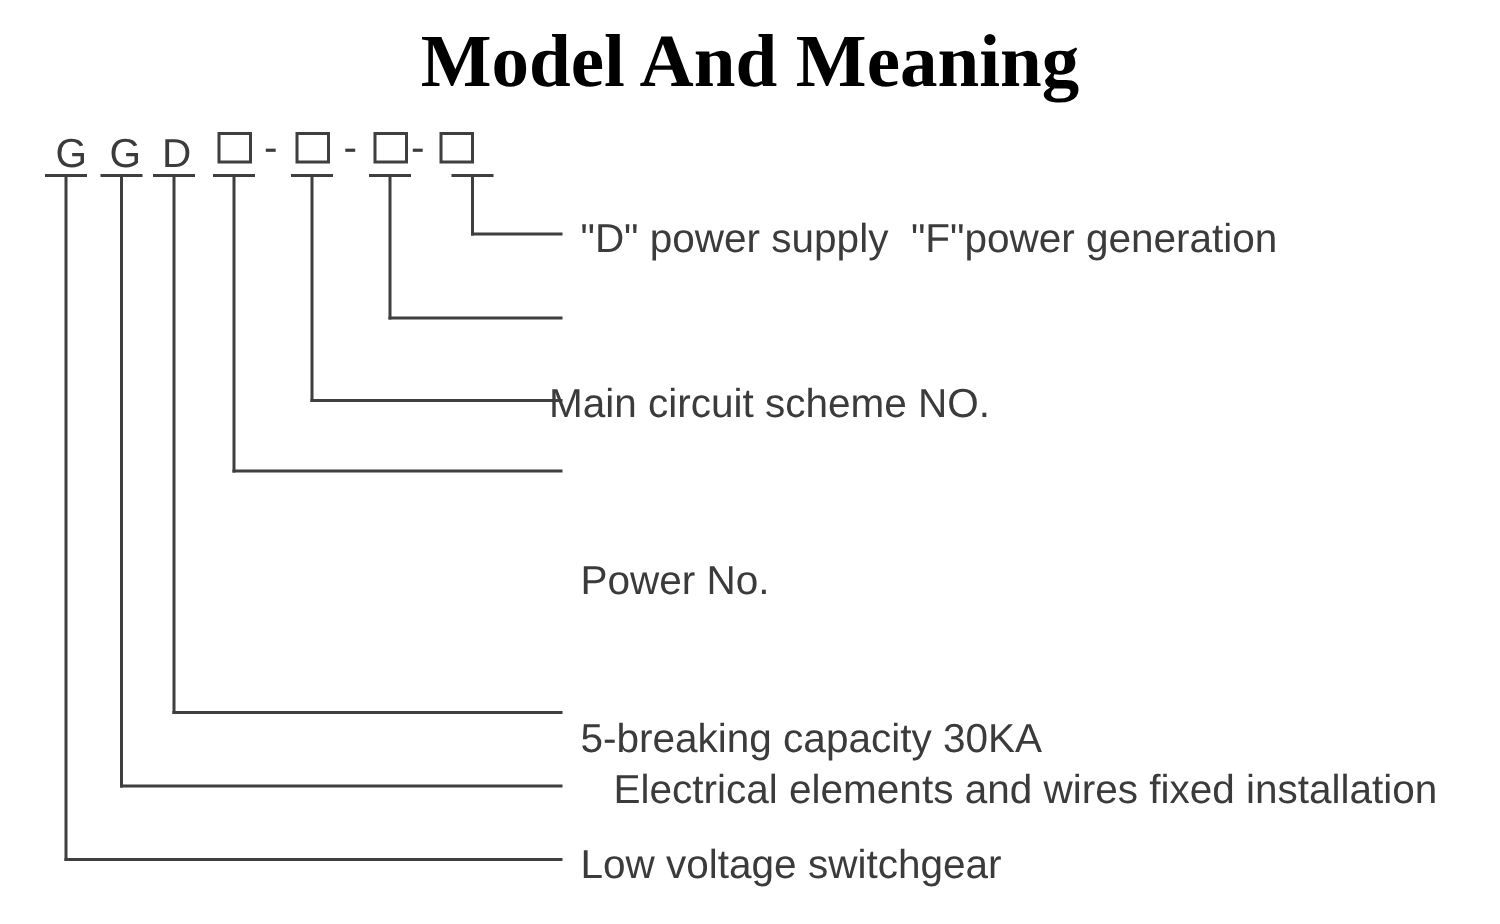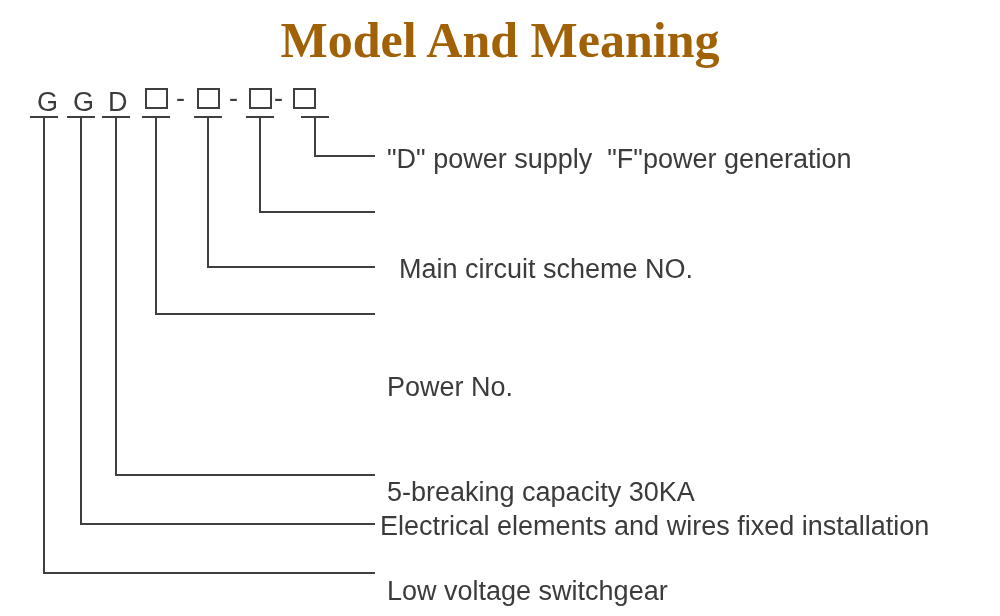--- a/index.html
+++ b/index.html
@@ -3,21 +3,21 @@
 <meta charset="utf-8">
 <style>
   html,body { margin:0; padding:0; background:#ffffff; }
   .page {
     position:relative; width:1000px; height:616px; background:#ffffff;
     font-family:"Liberation Sans","DejaVu Sans",sans-serif; overflow:hidden;
   }
   .title {
     position:absolute; top:13px; left:0; right:0; text-align:center;
     font-family:"Liberation Serif","DejaVu Serif",serif;
-    font-weight:bold; font-size:50px; line-height:54px; color:#a16207;
+    font-weight:bold; font-size:50px; line-height:54px; color:#000000;
   }
   .letter {
     position:absolute; top:89px; font-size:27px; line-height:27px; color:#3b3b3b;
   }
   .dash {
     position:absolute; top:85px; font-size:27px; line-height:27px; color:#3b3b3b;
   }
   .box {
     position:absolute; top:88px; width:19px; height:17px;
     border:2px solid #3f3f3f; background:#ffffff;
@@ -72,24 +72,24 @@
 
   <div class="hline" style="left:314px;top:155px;width:61px"></div>
   <div class="hline" style="left:259px;top:211px;width:116px"></div>
   <div class="hline" style="left:207px;top:266px;width:168px"></div>
   <div class="hline" style="left:155px;top:313px;width:220px"></div>
   <div class="hline" style="left:115px;top:474px;width:260px"></div>
   <div class="hline" style="left:80px;top:523px;width:295px"></div>
   <div class="hline" style="left:43px;top:572px;width:332px"></div>
 
   <div class="label" style="left:387px;top:144px">"D" power supply  "F"power generation</div>
-  <div class="label" style="left:399px;top:254px">Main circuit scheme NO.</div>
+  <div class="label" style="left:366px;top:254px">Main circuit scheme NO.</div>
 
   <div class="label design-block" style="left:387px;top:300px">
     <div>Power No.</div>
     <div>5-breaking capacity 30KA</div>
     
   </div>
 
-  <div class="label" style="left:380px;top:511px">Electrical elements and wires fixed installation</div>
-  <div class="label" style="left:387px;top:576px">Low voltage switchgear</div>
+  <div class="label" style="left:409px;top:511px">Electrical elements and wires fixed installation</div>
+  <div class="label" style="left:387px;top:561px">Low voltage switchgear</div>
 
 </div>
 
 </body></html>

